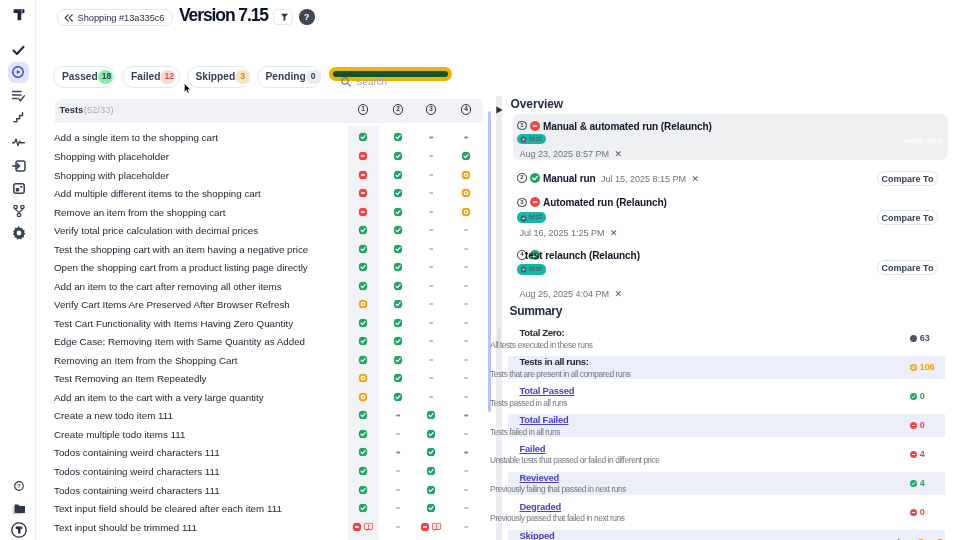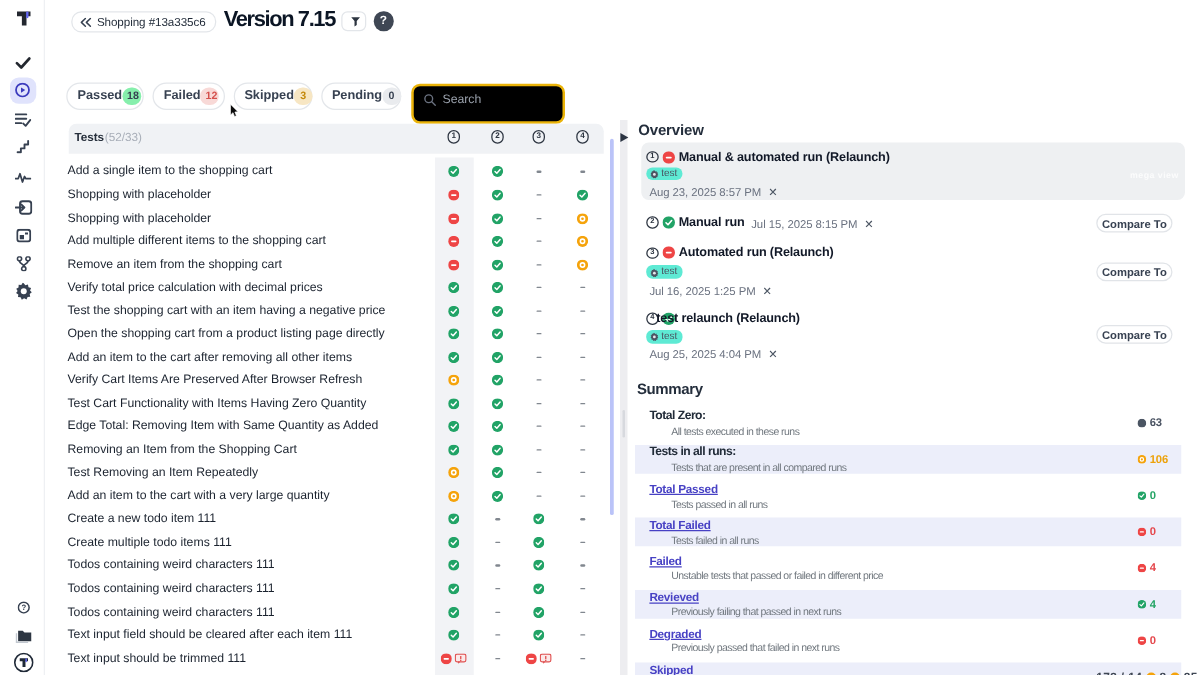--- a/index.html
+++ b/index.html
@@ -16,53 +16,53 @@
 #bkbtn .t{position:absolute;left:19.5px;top:1px;white-space:nowrap;font-size:9.3px}
 #vtitle{position:absolute;left:179px;top:5px;font-size:17.5px;font-weight:700;color:#0b1524;letter-spacing:-1.1px}
 #fbtn{position:absolute;left:273px;top:8.5px;width:20px;height:16px;border:1px solid #e3e6ea;border-radius:5px;background:#fff}
 #hbtn{position:absolute;left:299px;top:9px;width:15.5px;height:15.5px;border-radius:50%;background:#3f4754;color:#fff;
  font-size:9.5px;font-weight:700;text-align:center;line-height:15.5px}
 
 .chip{position:absolute;top:66px;height:21.5px;border:1px solid #e3e6ea;border-radius:11px;background:#fff;
  font-size:10.2px;font-weight:600;color:#374151;display:flex;align-items:center;justify-content:space-between;padding:0 5px 0 8px}
 .badge{display:inline-block;min-width:15px;padding:0 4px;height:13.5px;border-radius:7px;font-size:8.5px;font-weight:600;
  text-align:center;line-height:13.5px}
-#srch{position:absolute;left:329px;top:67px;width:123px;height:32px;border:2px solid #eab308;border-radius:7px;background:#000000}
+#srch{position:absolute;left:329px;top:67px;width:123px;height:14px;border:4px solid #eab308;border-radius:7px;background:#14532d}
 #srch span{position:absolute;left:23px;top:4.5px;font-size:9.8px;color:#9aa1ac}
 
 #thead{position:absolute;left:55px;top:99px;width:428px;height:23.5px;background:#f0f2f5;border-radius:6px 6px 0 0}
 #thead .tt{position:absolute;left:4.5px;top:5.3px;font-size:9.4px;font-weight:700;color:#27303c}
 #thead .tc{position:absolute;left:28.8px;top:5.3px;font-size:9.4px;color:#a8aeb8}
 #colband{position:absolute;left:348px;top:126px;width:31px;height:414px;background:#f2f3f6}
 .cn{position:absolute;border:1.2px solid #2c3440;border-radius:50%;color:#2c3440;font-weight:700;text-align:center;background:transparent}
 .rname{position:absolute;left:54px;transform:translateY(-50%);font-size:9.8px;color:#1a222e;white-space:nowrap}
 .cell{position:absolute;transform:translate(-50%,-50%);display:flex;align-items:center}
 .dash{display:inline-block;width:3.6px;height:1.2px;background:#81878f;border-radius:1px}
 #vscroll{position:absolute;left:487.6px;top:110.5px;width:3.5px;height:301px;background:#bac3f8;border-radius:2px}
 #divline{position:absolute;left:495.6px;top:96px;width:6px;height:444px;background:#ededf0}
 #dhandle{position:absolute;left:497.5px;top:328px;width:2px;height:22px;background:#d7d9de;border-radius:1px}
 #parrow{position:absolute;left:495.6px;top:106.2px}
 
 #ovh{position:absolute;left:510.5px;top:97px;font-size:12px;font-weight:700;color:#242e3c;letter-spacing:-0.1px}
 #item1{position:absolute;left:513px;top:114px;width:435px;height:46px;background:#eef0f2;border-radius:6px}
 .rit{position:absolute;font-size:10.1px;letter-spacing:-0.12px;font-weight:700;color:#111827;white-space:nowrap;transform:translateY(-50%)}
 .rdate{position:absolute;font-size:9.1px;letter-spacing:-0.05px;color:#6b7280;white-space:nowrap;transform:translateY(-50%)}
 .xx{display:inline-block;margin-left:5.5px;color:#4b5563;font-size:9px;font-weight:400}
-.tchip{position:absolute;width:28.5px;height:10.5px;background:#5eead4;border-radius:5px;font-size:8px;color:#4b5563;
+.tchip{position:absolute;width:28.5px;height:10.5px;background:#14b8a6;border-radius:5px;font-size:8px;color:#4b5563;
  line-height:10.5px;padding-left:12px;box-sizing:border-box;}
 .tchip svg{position:absolute;left:3px;top:2.2px}
 .cmp{position:absolute;left:877px;width:61px;height:15px;border:1px solid #e1e4e8;border-radius:8px;background:#fff;
  font-size:9px;font-weight:600;color:#374151;text-align:center;line-height:14px}
 .mega{position:absolute;left:904px;top:136.5px;color:#fff;font-size:7px;font-weight:700;opacity:.8;letter-spacing:.4px}
 
 #sumh{position:absolute;left:509.5px;top:304.4px;font-size:12px;font-weight:700;color:#242e3c;letter-spacing:-0.3px}
 .lav{position:absolute;left:508px;width:437px;background:#eceefa}
 .stitle{position:absolute;left:519.5px;font-size:9.7px;letter-spacing:-0.4px;font-weight:700;color:#222c39}
 .slink{position:absolute;left:519.5px;font-size:9.4px;letter-spacing:-0.2px;font-weight:700;color:#4741c4;text-decoration:underline}
-.ssub{position:absolute;left:537px;font-size:8.4px;letter-spacing:-0.42px;color:#71787f}
+.ssub{position:absolute;left:490px;font-size:8.4px;letter-spacing:-0.42px;color:#71787f}
 .svwrap{position:absolute;left:910px}
 .sv{display:flex;align-items:center;gap:2.8px;font-size:9px;font-weight:700;letter-spacing:-0.15px}
 .sv span{line-height:7.5px}
 .sv svg{flex:none}
 #botfrag{position:absolute;left:877px;top:536.9px;font-size:9.5px;font-weight:700;color:#3f4754;white-space:nowrap;z-index:30;letter-spacing:0.3px}
 #botfrag .od{display:inline-block;width:8px;height:8px;border-radius:50%;background:#f5a30b;vertical-align:-1px}
 </style></head>
 <body>
 <svg width="0" height="0" style="position:absolute">
     <defs>
@@ -386,21 +386,21 @@
     <svg class="st" width="9" height="9">
       <use href="#i-p"></use>
     </svg>
   </div>
 <div class="cell" style="left:431px;top:322.7px">
     <span class="dash"></span>
   </div>
 <div class="cell" style="left:466px;top:322.7px">
     <span class="dash"></span>
   </div>
-<div class="rname" style="top:341.2px">Edge Total: Removing Item with Same Quantity as Added</div>
+<div class="rname" style="top:341.2px">Edge Case: Removing Item with Same Quantity as Added</div>
 <div class="cell" style="left:363px;top:341.2px">
     <svg class="st" width="9" height="9">
       <use href="#i-p"></use>
     </svg>
   </div>
 <div class="cell" style="left:398px;top:341.2px">
     <svg class="st" width="9" height="9">
       <use href="#i-p"></use>
     </svg>
   </div>
@@ -626,21 +626,21 @@
 <div class="cmp" style="top:210px">Compare To</div>
 
 <div class="cn" style="left:517.0px;top:250.0px;width:9.6px;height:9.6px;font-size:6px;line-height:7.6px">4</div>
 <svg class="abs" style="left:530.3px;top:249.8px" width="10" height="10">
     <use href="#i-p"></use>
   </svg>
 <div class="rit" style="left:525px;top:254.8px">test relaunch (Relaunch)</div>
 <div class="tchip" style="left:517px;top:264px"><svg width="7" height="7" viewBox="0 0 10 10">
       <use href="#i-gear"></use>
     </svg>test</div>
-<div class="rdate" style="left:519.5px;top:283px">Aug 25, 2025 4:04 PM<span class="xx">✕</span></div>
+<div class="rdate" style="left:519.5px;top:294px">Aug 25, 2025 4:04 PM<span class="xx">✕</span></div>
 <div class="cmp" style="top:260.3px">Compare To</div>
 
 <div id="sumh">Summary</div>
 <div class="stitle" style="top:326.8px">Total Zero:</div>
 <div class="ssub" style="top:339.6px">All tests executed in these runs</div>
 <div class="svwrap" style="top:335.1px">
     <span class="sv">
       <svg width="7" height="7">
         <circle cx="3.5" cy="3.5" r="3.5" fill="#4b5563"></circle>
       </svg>

